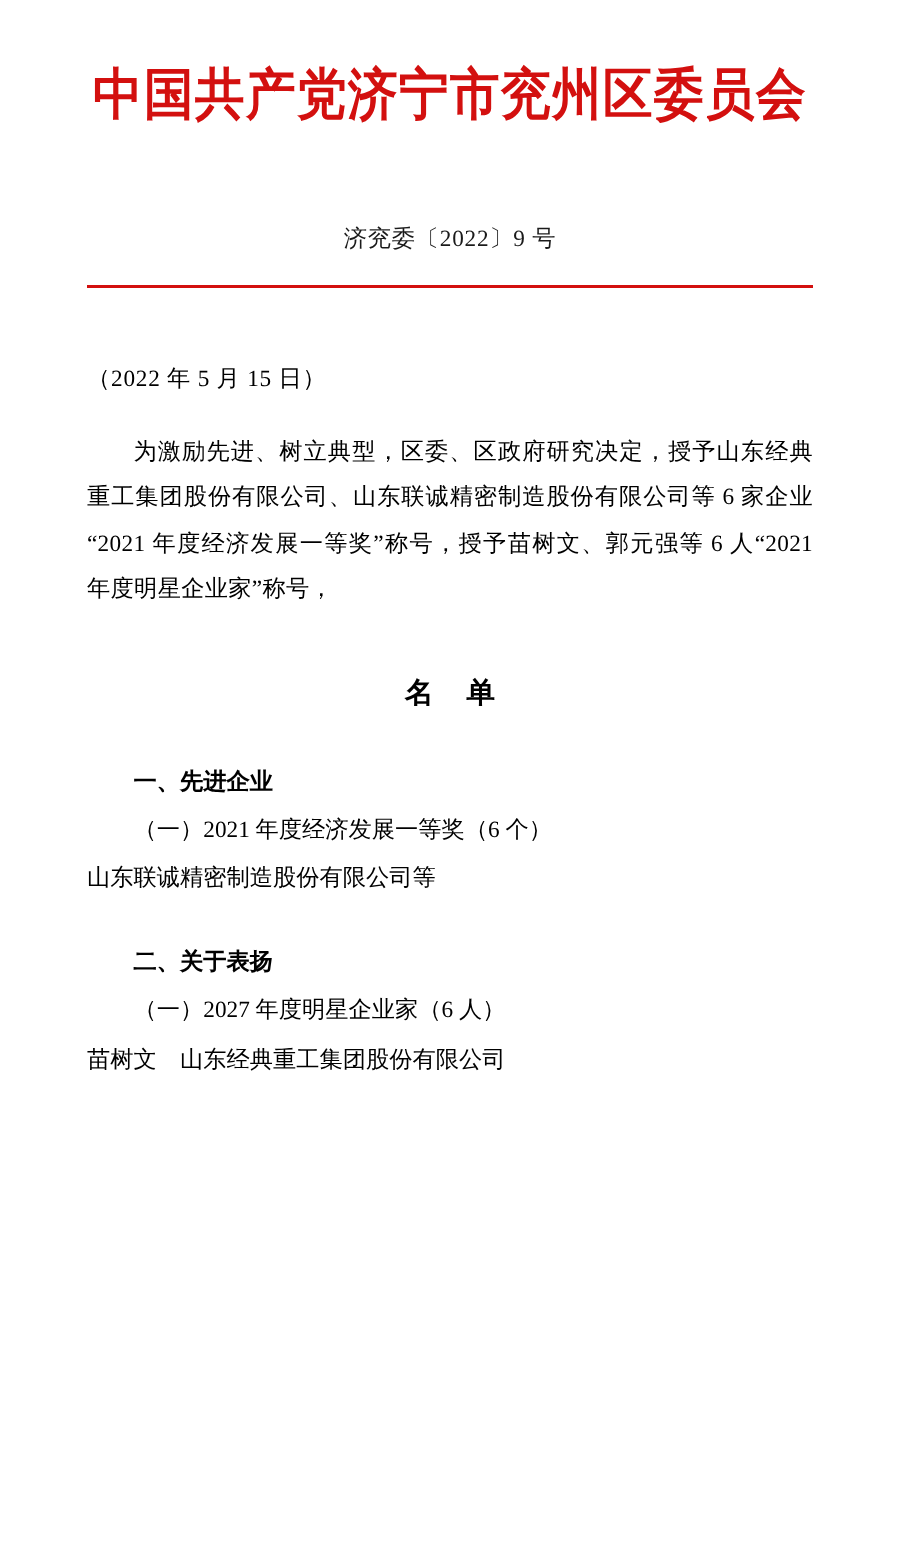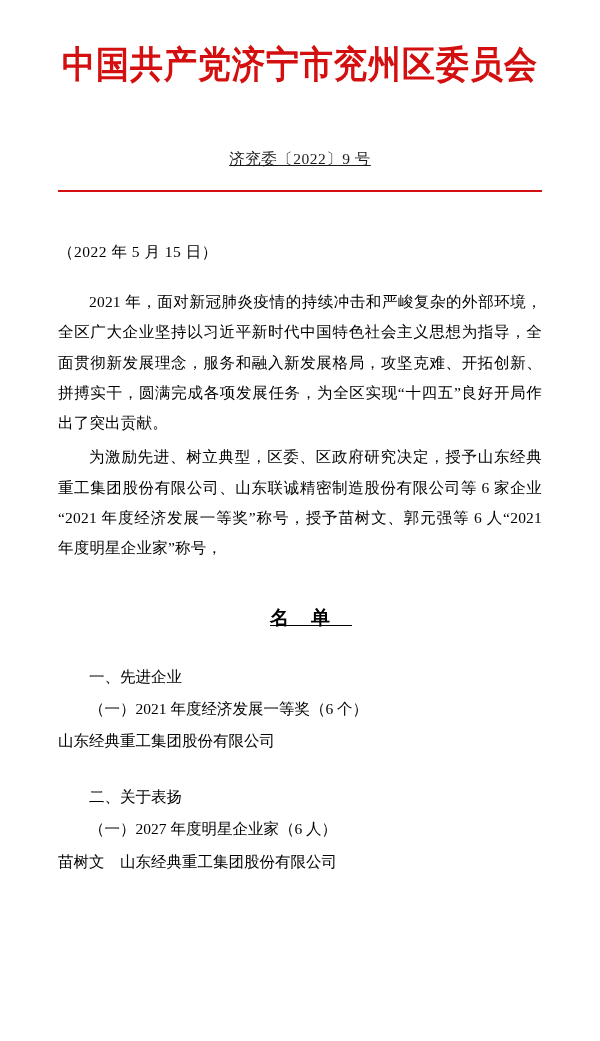--- a/index.html
+++ b/index.html
@@ -39,21 +39,20 @@
     transform-origin: center top;
   }
 
   
   .docnum {
     text-align: center;
     margin-top: 66px;
     font-size: 15.5px;
     color: #1a1a1a;
     letter-spacing: 0.5px;
-    text-decoration: underline;
   }
 
   
   .red-rule {
     margin-top: 20px;
     height: 2px;
     background: #d3100f;
     width: 100%;
   }
 
@@ -98,31 +97,30 @@
     margin-top: 40px;
     font-size: 19px;
     font-weight: bold;
     line-height: 1.6;
     letter-spacing: 0.5px;
   }
   .list-title .sub {
     display: block;
     letter-spacing: 22px;
     text-indent: 22px;
-    text-decoration: underline;
   }
 
   
   .sections {
     margin-top: 28px;
     font-size: 15.5px;
     line-height: 1.95;
   }
   .sec-head {
-    font-weight: normal;
+    font-weight: bold;
     text-indent: 2em;
     margin-top: 4px;
   }
   .sec-sub {
     text-indent: 2em;
     margin-top: 2px;
   }
   .sec-item {
     margin-top: 2px;
     text-indent: 0;
@@ -141,32 +139,31 @@
   <div class="docnum">济兖委〔2022〕9 号</div>
 
   <div class="red-rule"></div>
 
   <div class="doc-title">
   </div>
 
   <div class="doc-date">（2022 年 5 月 15 日）</div>
 
   <div class="body-text">
-    <p>2021 年，面对新冠肺炎疫情的持续冲击和严峻复杂的外部环境，全区广大企业坚持以习近平新时代中国特色社会主义思想为指导，全面贯彻新发展理念，服务和融入新发展格局，攻坚克难、开拓创新、拼搏实干，圆满完成各项发展任务，为全区实现“十四五”良好开局作出了突出贡献。</p>
     <p>为激励先进、树立典型，区委、区政府研究决定，授予山东经典重工集团股份有限公司、山东联诚精密制造股份有限公司等 6 家企业“2021 年度经济发展一等奖”称号，授予苗树文、郭元强等 6 人“2021 年度明星企业家”称号，</p>
   </div>
 
   <div class="list-title">
     <span class="sub">名单</span>
   </div>
 
   <div class="sections">
     <div class="sec-head">一、先进企业</div>
     <div class="sec-sub">（一）2021 年度经济发展一等奖（6 个）</div>
-    <div class="sec-item">山东经典重工集团股份有限公司</div>
+    <div class="sec-item">山东联诚精密制造股份有限公司等</div>
 
     <div class="gap"></div>
 
     <div class="sec-head">二、关于表扬</div>
     <div class="sec-sub">（一）2027 年度明星企业家（6 人）</div>
     <div class="sec-item">苗树文　山东经典重工集团股份有限公司</div>
   </div>
 
 </div>
 

